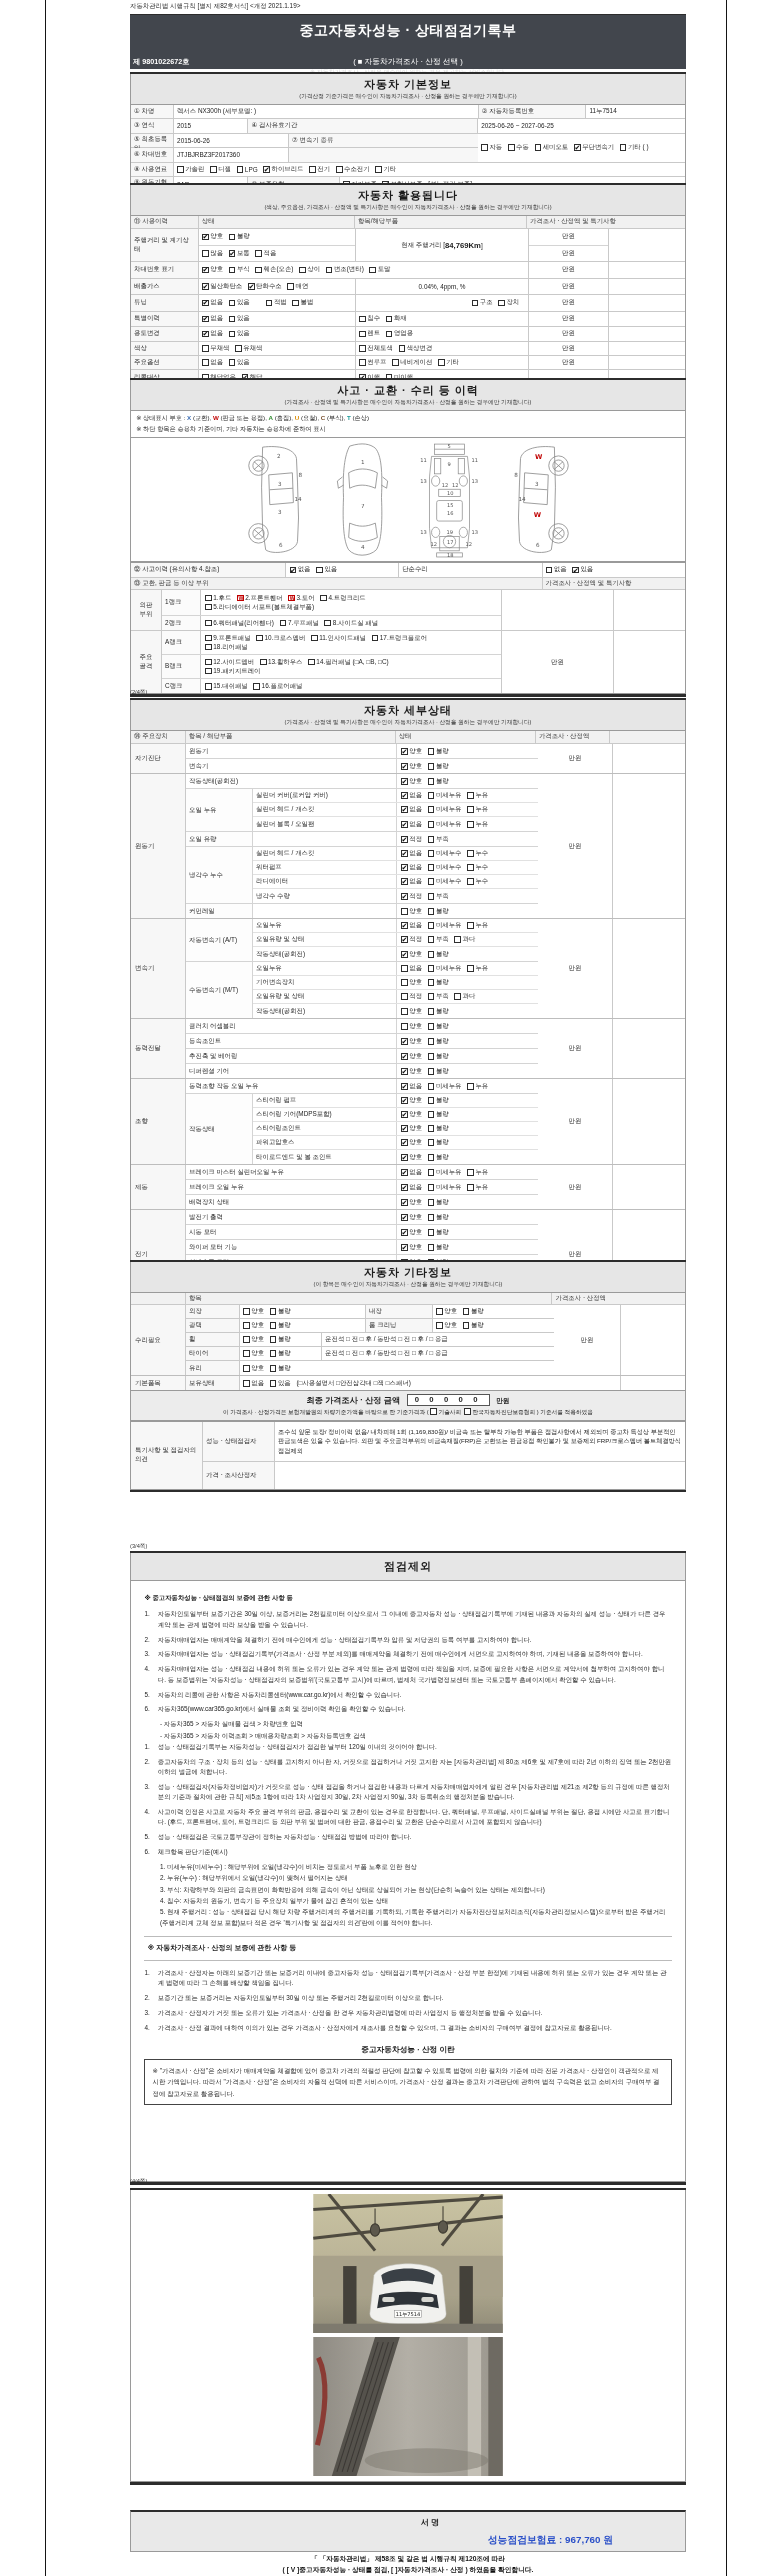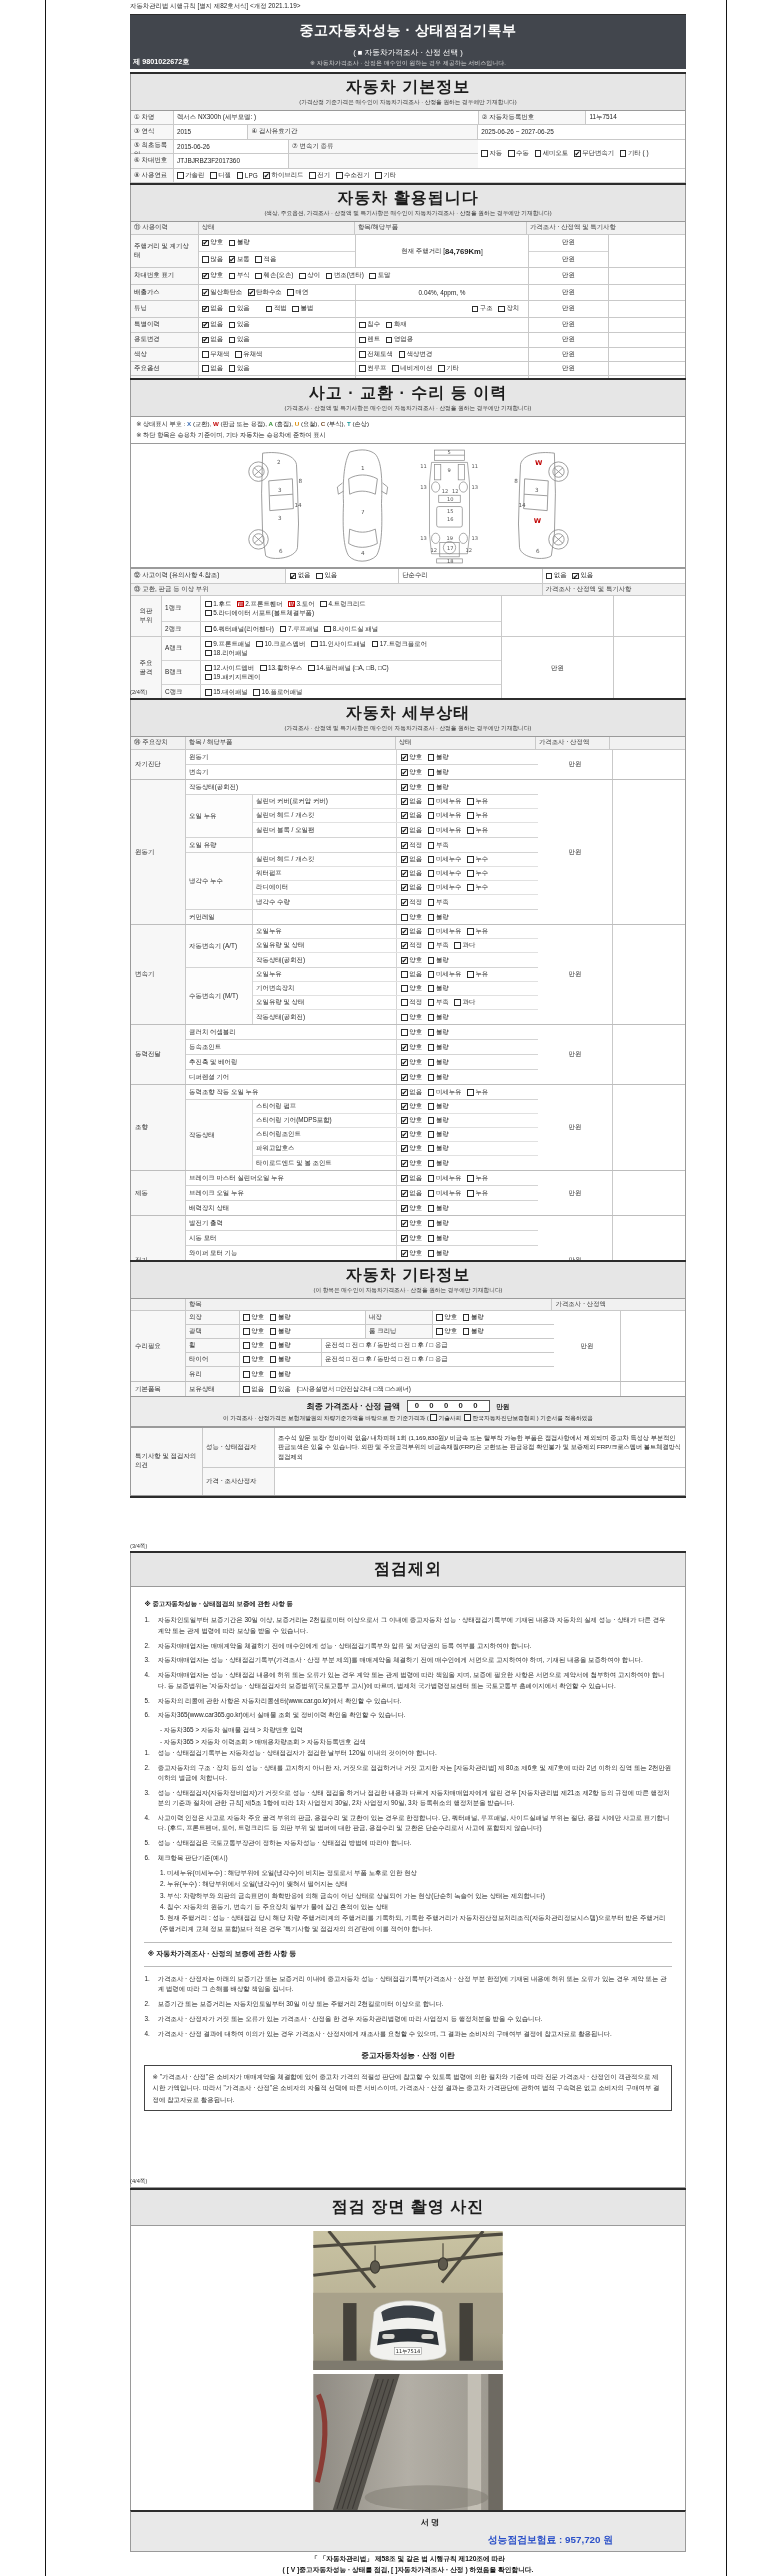--- a/index.html
+++ b/index.html
@@ -8,27 +8,27 @@
   .page { position:relative; width:773px; height:2576px; background:#fff; overflow:hidden; }
   .vline { position:absolute; top:0; bottom:0; width:1px; background:#151515; }
   .content { position:absolute; left:130px; width:556px; top:0; height:2576px; }
   .sec { position:absolute; left:0; width:100%; }
   .thick { height:2.1px; background:#2c2c2c; }
   .reg { font-size:6.4px; color:#222; }
 
   
   .banner { background:#42464d; color:#fff; height:55px; position:relative; border-top:1px solid #2c2c2c; }
   .banner .t { text-align:center; font-size:14px; font-weight:bold; padding-top:6.2px; letter-spacing:0.5px; }
-  .banner .s { text-align:center; font-size:7.7px; margin-top:8px; }
+  .banner .s { text-align:center; font-size:7.7px; margin-top:17px; }
   .banner .n { text-align:center; font-size:6px; color:#d8d8d8; margin-top:1.5px; }
   .banner .doc { position:absolute; left:3.1px; bottom:2.1px; font-size:7.2px; font-weight:bold; }
 
   
   .shead { background:#e6e6e6; border:0.5px solid #9a9a9a; border-top:none; text-align:center; padding:2.6px 0 3.1px; }
-  .shead .h { font-size:16px; font-weight:bold; letter-spacing:1px; }
+  .shead .h { font-size:11px; font-weight:bold; letter-spacing:1px; }
   .shead .sub { font-size:5.7px; color:#333; margin-top:1px; }
 
   .tbl { border:0.5px solid #9a9a9a; border-top:none; background:#fff; font-size:6.4px; }
   .row { display:flex; border-bottom:0.5px solid #c9c9c9; align-items:stretch; }
   .row:last-child { border-bottom:none; }
   .cell { border-right:0.5px solid #c9c9c9; padding:1.5px 3.1px; display:flex; align-items:center; flex-wrap:wrap; }
   .cell:last-child { border-right:none; }
   .lab { background:#f7f7f7; color:#222; }
   .thdr { background:#f1f1f1; }
   .thdr .cell { font-size:6.4px; color:#333; }
@@ -1892,23 +1892,20 @@
           <div class="nboxtitle">중고자동차성능 · 산정 이란</div>
           <div class="nbox">※ "가격조사 · 산정"은 소비자가 매매계약을 체결함에 있어 중고차 가격의 적절성 판단에 참고할 수 있도록 법령에 의한 절차와 기준에 따라 전문 가격조사 · 산정인이 객관적으로 제시한 가액입니다. 따라서 "가격조사 · 산정"은 소비자의 자율적 선택에 따른 서비스이며, 가격조사 · 산정 결과는 중고차 가격판단에 관하여 법적 구속력은 없고 소비자의 구매여부 결정에 참고자료로 활용됩니다.</div>
         </div>
       <div class="thick"></div>
     </div>
 
     <div class="sec marker" style="top:2178px">(4/4쪽)</div>
 
     <div class="sec" style="top:2188px">
       <div class="thick"></div>
-      <div class="shead" style="padding:7.2px 0">
-        <div class="h">점검 장면 촬영 사진</div>
-      </div>
       <div class="photos">
 
         <svg width="190" height="139" viewBox="0 0 368 270">
           <defs>
             <linearGradient id="g1" x1="0" y1="0" x2="0" y2="1">
               <stop offset="0" stop-color="#c9c3a2"></stop>
                 <stop offset="0.55" stop-color="#b9b296"></stop>
                 <stop offset="1" stop-color="#8f8a77"></stop>
             </linearGradient>
           </defs>
@@ -1961,21 +1958,21 @@
           <rect x="340" y="0" width="28" height="270" fill="#6e6a62"></rect>
           <ellipse cx="220" cy="240" rx="120" ry="24" fill="#7d7970" opacity="0.5"></ellipse>
         </svg>
       </div>
       <div class="thick"></div>
     </div>
 
     <div class="sec" style="top:2510px">
       <div class="sign">
         <div class="t">서명</div>
-        <div class="ins">성능점검보험료 : 957,720 원</div>
+        <div class="ins">성능점검보험료 : 967,760 원</div>
       </div>
     </div>
 
     <div class="sec footer" style="top:2554px">
       <div>「 「자동차관리법」 제58조 및 같은 법 시행규칙 제120조에 따라</div>
       <div>( [ V ]중고자동차성능 · 상태를 점검, [   ]자동차가격조사 · 산정 ) 하였음을 확인합니다.</div>
     </div>
 
   </div>
 </div>

